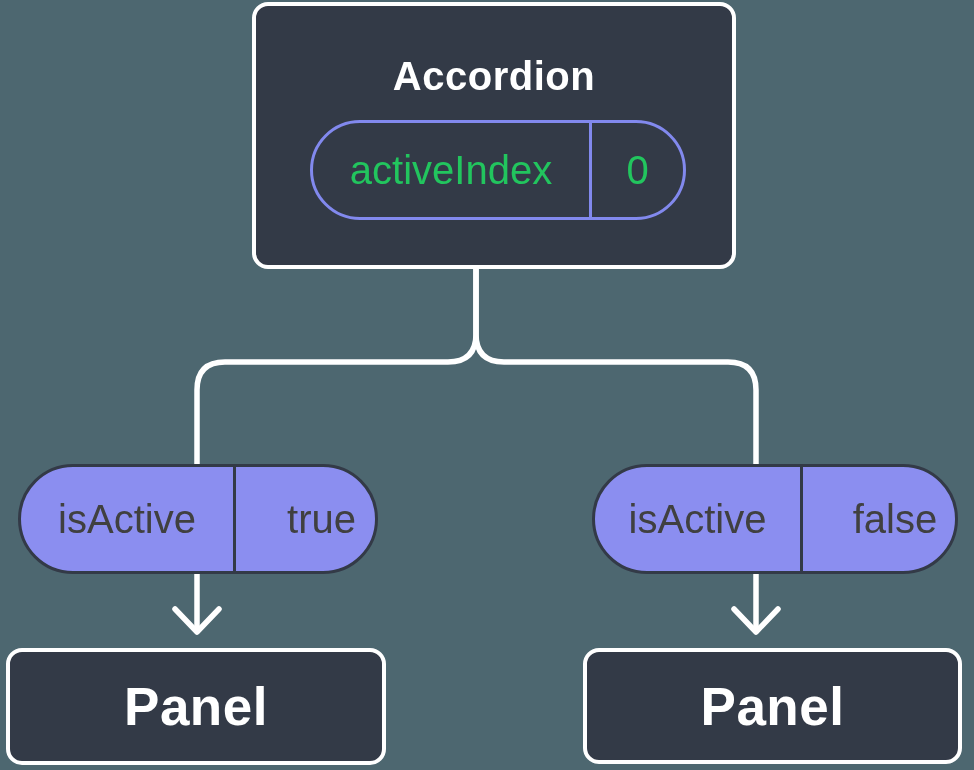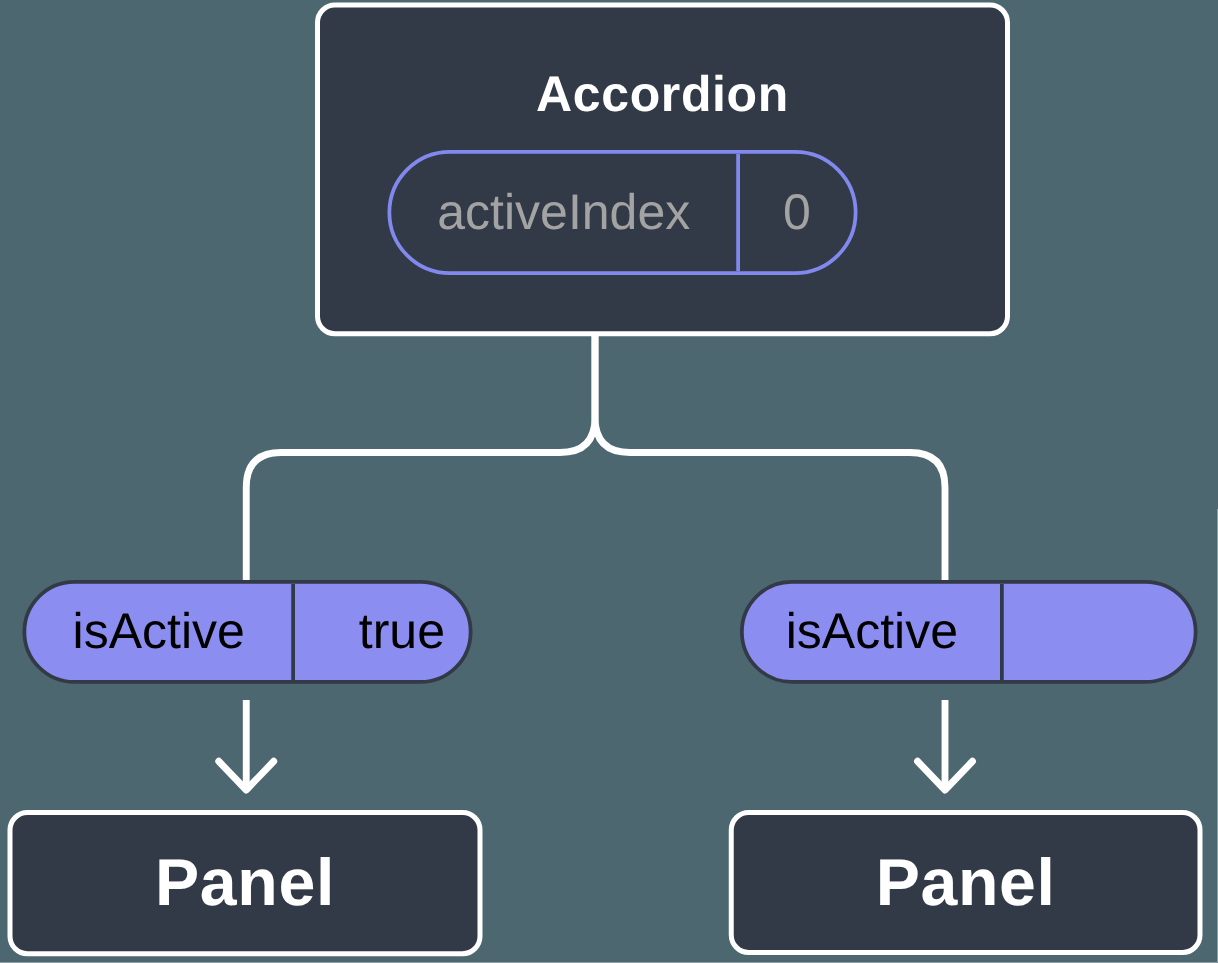--- a/index.html
+++ b/index.html
@@ -52,39 +52,39 @@
     display: flex;
     align-items: center;
     justify-content: center;
     font-size: 40px;
   }
   .prop-pill {
     position: absolute;
     left: 54px; top: 114px;
     width: 376px; height: 100px;
     border: 3px solid #8289EE;
-    color: #a3a3a3;
+    color: #22c55e;
   }
   .prop-pill .seg-name { width: 276px; border-right: 3px solid #8289EE; }
   .prop-pill .seg-value { flex: 1; }
   .state-pill {
     position: absolute;
-    height: 83px;
+    height: 110px;
     background: #8B8EF0;
     border: 3px solid #333A47;
-    color: #000000;
+    color: #404040;
     z-index: 2;
   }
   .state-pill .seg-name { border-right: 3px solid #333A47; }
   .state-pill .seg-value { flex: 1; margin-left: 32px; }
   .state-pill-left  { left: 18px;  top: 464px; width: 360px; }
   .state-pill-left  .seg-name { width: 212px; }
   .state-pill-right { left: 592px; top: 464px; width: 366px; }
   .state-pill-right .seg-name { width: 205px; }
-  .accordion-node { left: 252px; top: 2px; width: 556px; height: 267px; }
+  .accordion-node { left: 252px; top: 2px; width: 484px; height: 267px; }
   .panel-node-left  { left: 6px;   top: 648px; width: 380px; height: 117px; }
   .panel-node-right { left: 583px; top: 648px; width: 379px; height: 116px; }
 </style>
 </head>
 <body>
 
 <div class="canvas">
 
   <svg class="connector-layer" width="974" height="770" viewBox="0 0 974 770">
     <path d="M 476 258 L 476 334 Q 476 362 448 362 L 225 362 Q 197 362 197 390 L 197 470" fill="none" stroke="#FFFFFF" stroke-width="5.5"></path>
@@ -103,19 +103,20 @@
     </div>
   </div>
 
   <div class="pill state-pill state-pill-left">
     <div class="seg seg-name">isActive</div>
     <div class="seg seg-value">true</div>
   </div>
 
   <div class="pill state-pill state-pill-right">
     <div class="seg seg-name">isActive</div>
+    <div class="seg seg-value">false</div>
   </div>
 
   <div class="node panel-node panel-node-left">Panel</div>
 
   <div class="node panel-node panel-node-right">Panel</div>
 
 </div>
 
 </body></html>

